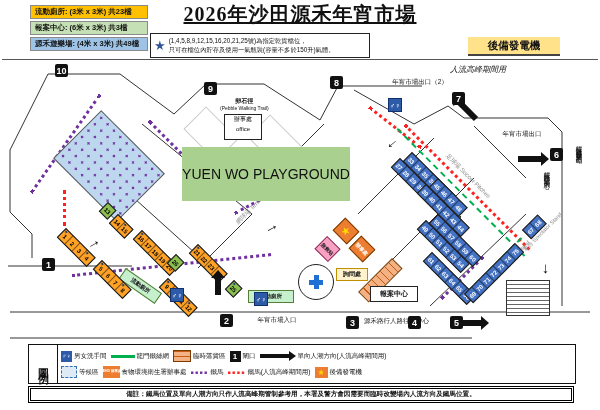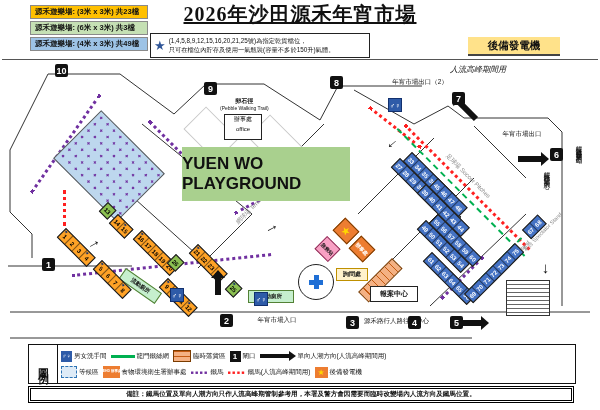--- a/index.html
+++ b/index.html
@@ -26,21 +26,21 @@
   .cell{position:relative;width:10px;height:11px;font-size:6px;font-weight:bold;display:flex;align-items:center;
     justify-content:center;border-right:1px solid rgba(0,0,0,.5);box-sizing:border-box;}
   .cell:last-child{border-right:none;}
   .dry3 .cell{background:#FFA226;color:#000;}
   .dry6 .cell{background:#8CC152;color:#000;}
   .wet  .cell{background:#4472C4;color:#fff;}
   .ststar{position:absolute;top:-1.5px;left:0;font-size:4px;color:#17336e;font-style:normal;}
   #playground{left:180px;top:85px;width:168px;height:54px;background:#A9D08E;display:flex;flex-direction:column;
     align-items:center;justify-content:center;z-index:4;}
   #playground .zh{font-size:15px;font-weight:bold;letter-spacing:4px;}
-  #playground .en{font-size:17px;font-weight:bold;}
+  #playground .en{font-size:14px;font-weight:normal;}
   #waiting{left:62px;top:70px;width:88px;height:66px;background:#BDD7EE;border:1px solid #555;
     transform:rotate(45deg);z-index:3;
     background-image:radial-gradient(#7030A0 1.1px,transparent 1.3px);background-size:9px 9px;}
   .dotline{position:absolute;border-top:3px dotted #7030A0;transform-origin:0 0;z-index:2;}
   .redline{border-top:3px dotted #FF2020;}
   .fence{position:absolute;border-top:2px dashed #00B050;transform-origin:0 0;z-index:2;}
   .fat{position:absolute;height:6px;background:#111;transform-origin:0 50%;z-index:6;}
   .fat:after{content:"";position:absolute;right:-7px;top:-4.5px;border-left:8px solid #111;
     border-top:7.5px solid transparent;border-bottom:7.5px solid transparent;}
   .thin{position:absolute;font-size:15px;font-weight:bold;color:#111;transform-origin:0 50%;line-height:1;z-index:5;}
@@ -105,22 +105,22 @@
   .lg-gen{width:13px;height:11px;background:#ED7D31;color:#FFD700;font-size:8px;display:flex;
     align-items:center;justify-content:center;}
   #footnote{left:28px;top:386px;width:546px;height:17px;border:3px double #000;box-sizing:border-box;
     font-size:6.6px;font-weight:bold;display:flex;align-items:center;justify-content:center;z-index:5;}
 </style>
 </head>
 <body>
 
 <div class="abs" id="title">2026年沙田源禾年宵市場</div>
 
-<div class="abs typebox" style="top:5px;background:#FFC000">源禾遊樂場: (3米 x 3米) 共23檔</div>
-<div class="abs typebox" style="top:21px;background:#C5E0B4">源禾遊樂場: (6米 x 3米) 共3檔</div>
+<div class="abs typebox" style="top:5px;background:#FFC000">流動廁所: (3米 x 3米) 共23檔</div>
+<div class="abs typebox" style="top:21px;background:#C5E0B4">報案中心: (6米 x 3米) 共3檔</div>
 <div class="abs typebox" style="top:37px;background:#9DC3E6">源禾遊樂場: (4米 x 3米) 共49檔</div>
 
 <div class="abs" id="starnote">
   <span class="st">★</span>
   <span class="ln"><span>(1,4,5,8,9,12,15,16,20,21,25號)為指定乾貨檔位，</span><br>
   <span>只可在檔位內貯存及使用一氣瓶裝(容量不多於150升)氣體。</span></span>
 </div>
 
 <div class="abs" id="scalenote">後備發電機</div>
 <div class="abs" id="hdrline"></div>

